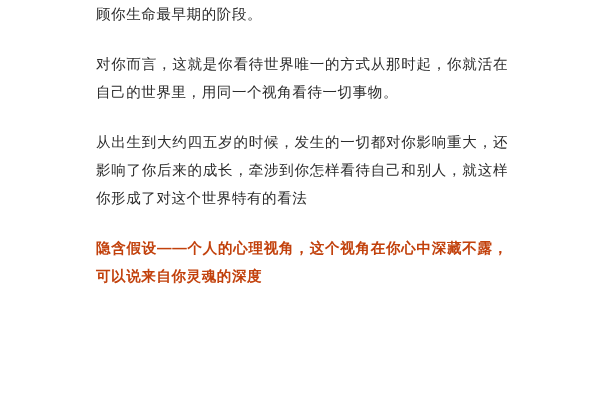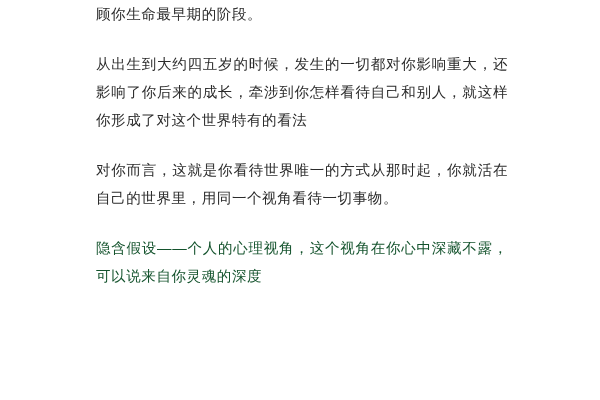--- a/index.html
+++ b/index.html
@@ -36,30 +36,30 @@
     letter-spacing: 0.6px;
     text-align: justify;
     text-justify: inter-ideograph;
     word-break: break-all;
   }
   .para.first {
     margin-top: 0;
     padding-top: 0px;
   }
   .para.bold {
-    font-weight: normal;
-    color: #14532d;
+    font-weight: bold;
+    color: #c2410c;
   }
   .para.tight {
     margin-bottom: 20px;
   }
 </style>
 </head>
 <body>
 
 <div class="page">
   <div class="content">
     <p class="para first">顾你生命最早期的阶段。</p>
+    <p class="para">对你而言，这就是你看待世界唯一的方式从那时起，你就活在自己的世界里，用同一个视角看待一切事物。</p>
     <p class="para">从出生到大约四五岁的时候，发生的一切都对你影响重大，还影响了你后来的成长，牵涉到你怎样看待自己和别人，就这样你形成了对这个世界特有的看法</p>
-    <p class="para">对你而言，这就是你看待世界唯一的方式从那时起，你就活在自己的世界里，用同一个视角看待一切事物。</p>
     <p class="para bold">隐含假设——个人的心理视角，这个视角在你心中深藏不露，可以说来自你灵魂的深度</p>
   </div>
 </div>
 
 </body></html>

